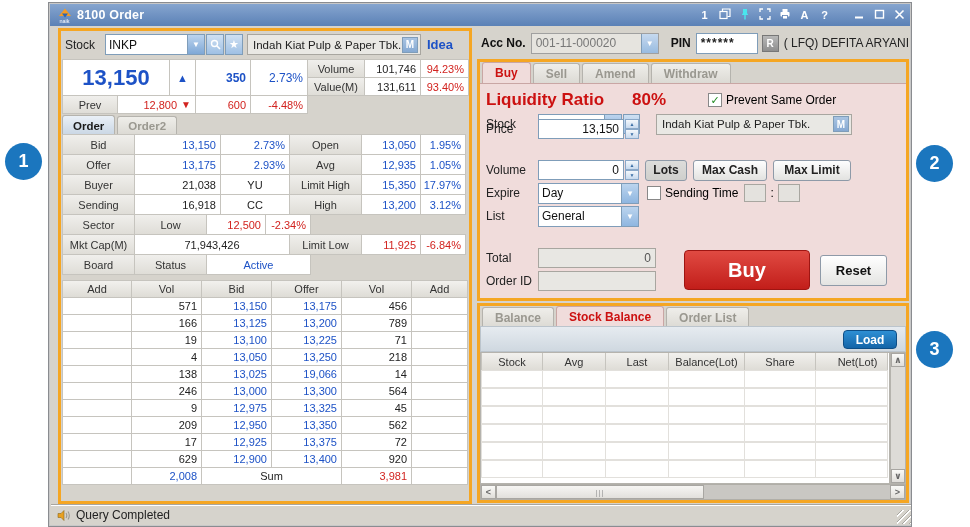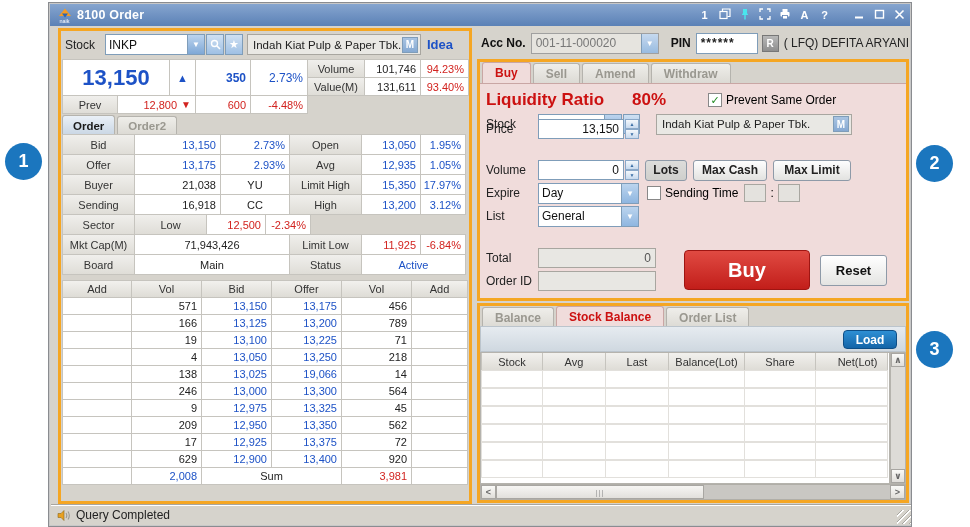--- a/index.html
+++ b/index.html
@@ -295,21 +295,20 @@
           </div>
           <div class="i-row">
             <div class="cell lbl" style="width: 73px;">Mkt Cap(M)</div>
             <div class="cell val black ctr" style="width: 156px;">71,943,426</div>
             <div class="cell lbl" style="width: 73px;">Limit Low</div>
             <div class="cell val red" style="width: 60px;">11,925</div>
             <div class="cell val red" style="width: 46px;">-6.84%</div>
           </div>
           <div class="i-row">
             <div class="cell lbl" style="width: 73px;">Board</div>
-            <div class="cell val black ctr" style="width: 156px;">Main</div>
             <div class="cell lbl" style="width: 73px;">Status</div>
             <div class="cell val blue ctr" style="width: 105px;">Active</div>
           </div>
         </div>
 
       <div class="depth" id="depth-table">
           <div class="d-row">
             <div class="cell d-h dc0">Add</div>
             <div class="cell d-h dc1">Vol</div>
             <div class="cell d-h dc2">Bid</div>

